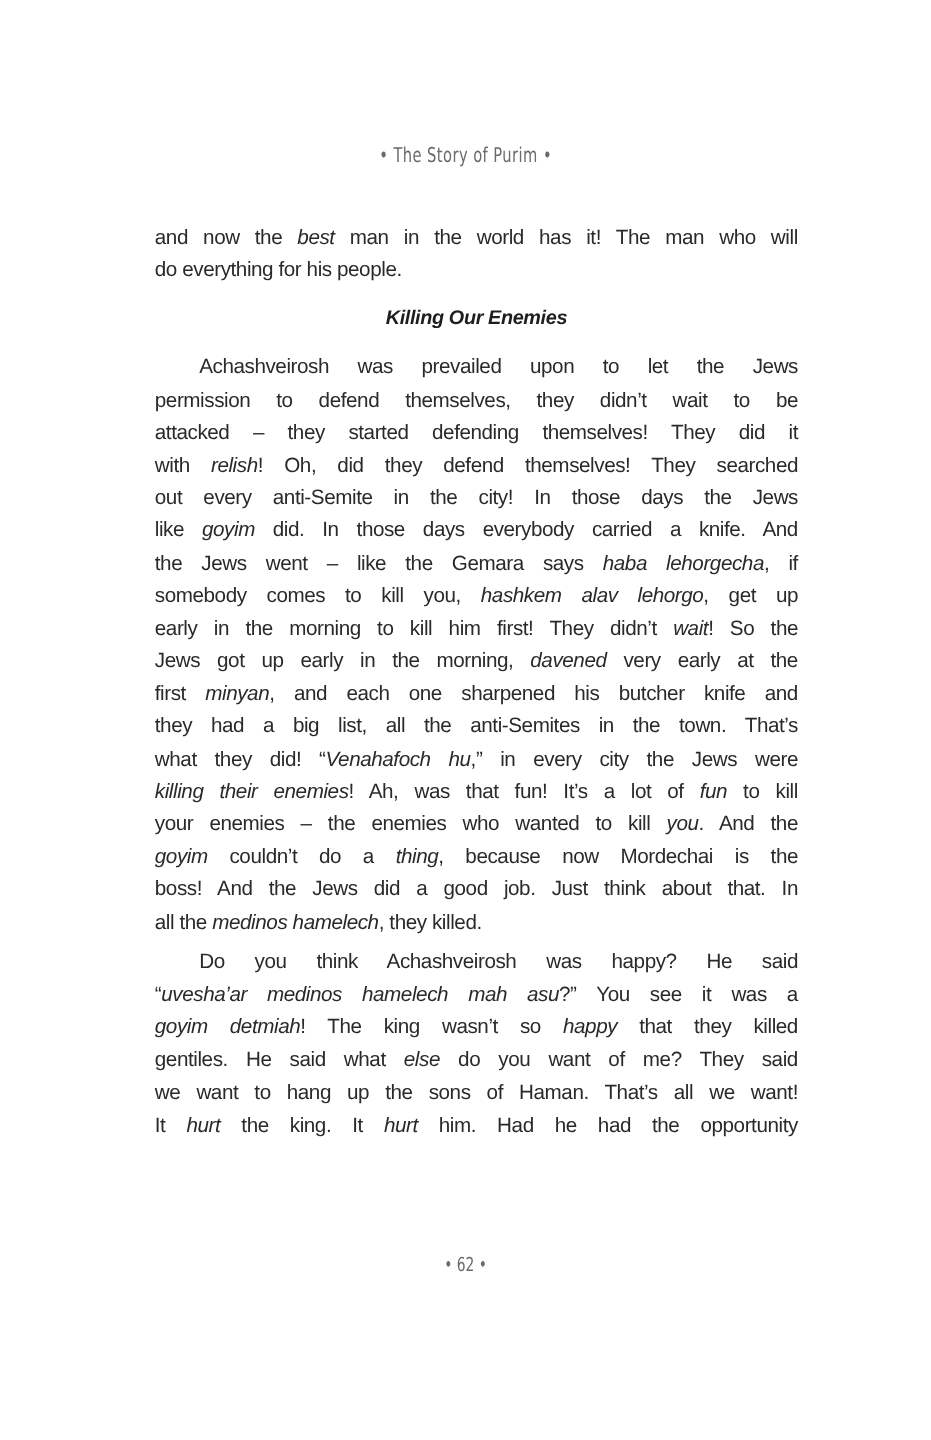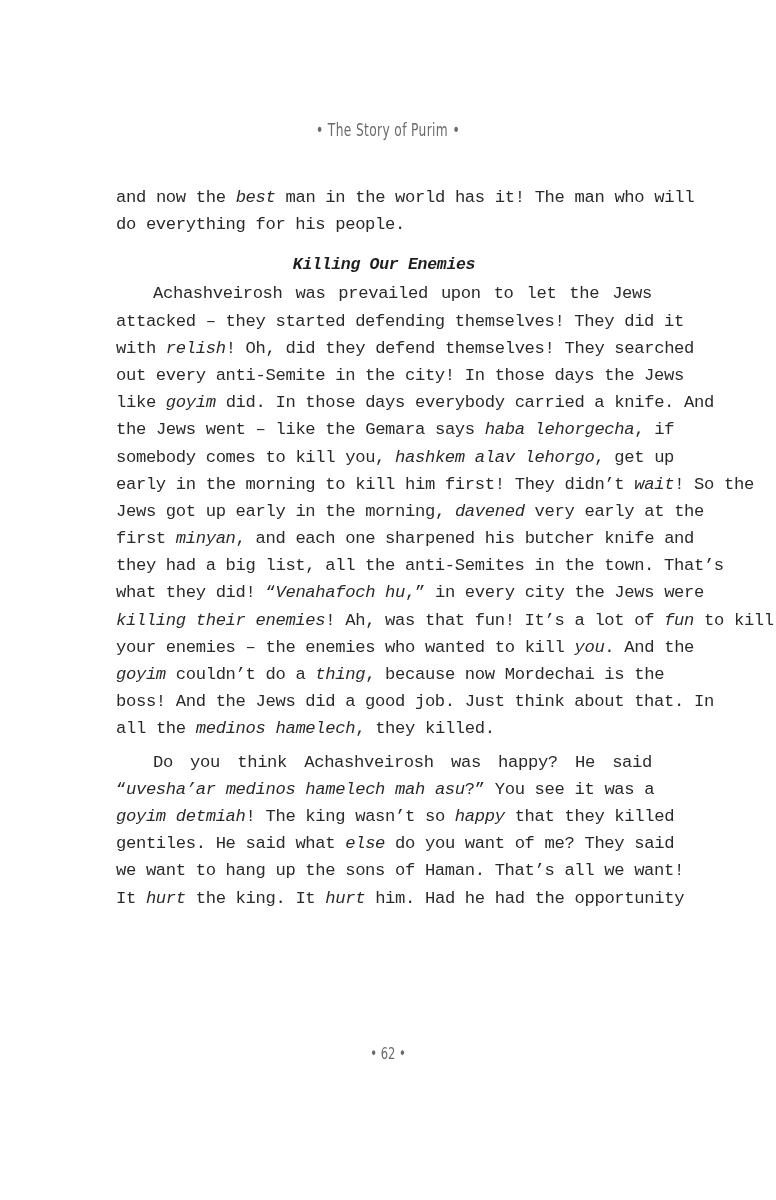--- a/index.html
+++ b/index.html
@@ -9,54 +9,55 @@
       position: absolute; left: 0; width: 776px; top: 120px; text-align: center;
       font-family: "DejaVu Sans", sans-serif; font-size: 17px; letter-spacing: 0.5px;
       color: #6a6a6a; transform: scaleX(0.72); transform-origin: center;
     }
     .folio {
       position: absolute; left: 0; width: 776px; top: 1044px; text-align: center;
       font-family: "DejaVu Sans", sans-serif; font-size: 16px; color: #6a6a6a;
       transform: scaleX(0.72); transform-origin: center;
     }
     .text-block {
-      position: absolute; left: 116px; width: 536px; top: 184px;
-      font-family: Liberation Mono, monospace; font-size: 17.2px; color: #2a2a2a;
+      position: absolute; left: 129px; width: 536px; top: 184px;
+      font-family: Liberation Sans, sans-serif; font-size: 17.2px; color: #2a2a2a;
     }
     .line {
       display: block; height: 27.2px; line-height: 27.2px; white-space: nowrap;
       text-align: justify; text-align-last: justify; letter-spacing: -0.35px;
     }
     .line.last { text-align-last: left; }
     .line.indent { text-indent: 37px; }
     .gap-small { height: 6px; }
     .heading {
       display: block; height: 26px; line-height: 26px; text-align: center;
       font-style: italic; font-weight: bold; font-size: 16.5px; color: #1e1e1e;
-      margin: 14px 0 2px 0; letter-spacing: -0.3px;
+      margin: 14px 0 14px 0; letter-spacing: -0.3px;
     }
     em { font-style: italic; }
   </style>
 </head>
 <body>
 
 <div class="page">
   <div class="running-head">• The Story of Purim •</div>
 
   <div class="text-block">
 
     <div>
       <span class="line"><span>and</span> <span>now</span> <span>the</span> <em>best</em> <span>man</span> <span>in</span> <span>the</span> <span>world</span> <span>has</span> <span>it!</span> <span>The</span> <span>man</span> <span>who</span> <span>will</span></span>
       <span class="line last">do everything for his people.</span>
     </div>
 
     <div class="heading">Killing Our Enemies</div>
 
     <div>
       <span class="line indent">Achashveirosh was prevailed upon to let the Jews</span>
+      <span class="line">permission to defend themselves, they didn’t wait to be</span>
       <span class="line">attacked – they started defending themselves! They did it</span>
       <span class="line"><span>with</span> <em>relish</em><span>!</span> <span>Oh,</span> <span>did</span> <span>they</span> <span>defend</span> <span>themselves!</span> <span>They</span> <span>searched</span></span>
       <span class="line">out every anti-Semite in the city! In those days the Jews</span>
       <span class="line"><span>like</span> <em>goyim</em> <span>did.</span> <span>In</span> <span>those</span> <span>days</span> <span>everybody</span> <span>carried</span> <span>a</span> <span>knife.</span> <span>And</span></span>
       <span class="line"><span>the</span> <span>Jews</span> <span>went</span> <span>–</span> <span>like</span> <span>the</span> <span>Gemara</span> <span>says</span> <em>haba</em> <em>lehorgecha</em><span>,</span> <span>if</span></span>
       <span class="line"><span>somebody</span> <span>comes</span> <span>to</span> <span>kill</span> <span>you,</span> <em>hashkem</em> <em>alav</em> <em>lehorgo</em><span>,</span> <span>get</span> <span>up</span></span>
       <span class="line"><span>early</span> <span>in</span> <span>the</span> <span>morning</span> <span>to</span> <span>kill</span> <span>him</span> <span>first!</span> <span>They</span> <span>didn’t</span> <em>wait</em><span>!</span> <span>So</span> <span>the</span></span>
       <span class="line"><span>Jews</span> <span>got</span> <span>up</span> <span>early</span> <span>in</span> <span>the</span> <span>morning,</span> <em>davened</em> <span>very</span> <span>early</span> <span>at</span> <span>the</span></span>
       <span class="line"><span>first</span> <em>minyan</em><span>,</span> <span>and</span> <span>each</span> <span>one</span> <span>sharpened</span> <span>his</span> <span>butcher</span> <span>knife</span> <span>and</span></span>
       <span class="line">they had a big list, all the anti-Semites in the town. That’s</span>

